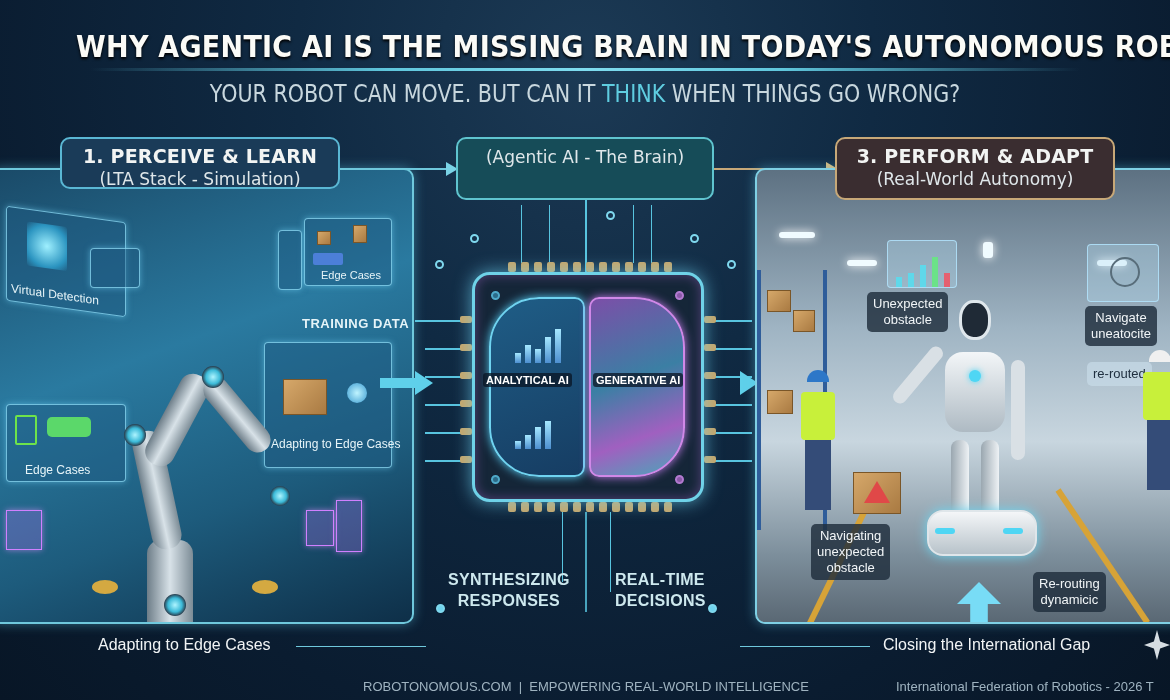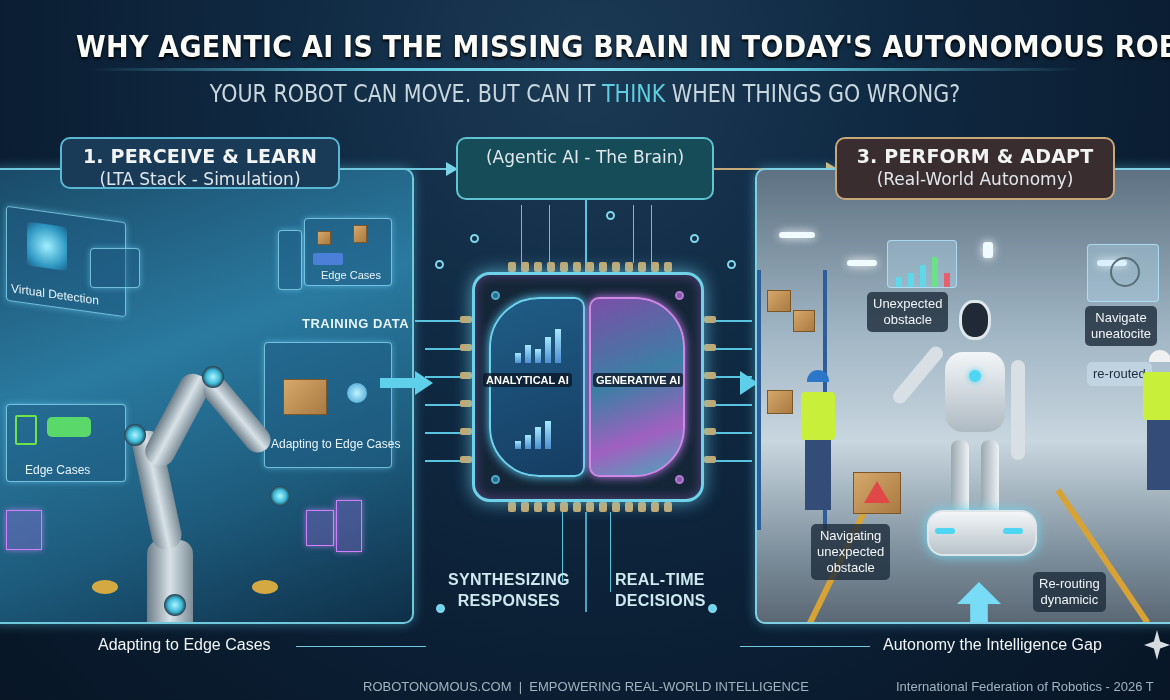--- a/index.html
+++ b/index.html
@@ -306,17 +306,17 @@
     <div style="position:absolute;left:0;top:22px;width:34px;height:48px;background:#c8f03a;border-radius:4px;"></div>
     <div style="position:absolute;left:4px;top:70px;width:26px;height:70px;background:#344c78;"></div>
   </div>
   <div class="person" style="left:386px;top:180px;width:34px;height:140px;">
     <div style="position:absolute;left:6px;top:0;width:22px;height:12px;border-radius:11px 11px 0 0;background:#f0f0f0;"></div>
     <div style="position:absolute;left:0;top:22px;width:34px;height:48px;background:#c8f03a;border-radius:4px;"></div>
     <div style="position:absolute;left:4px;top:70px;width:26px;height:70px;background:#344c78;"></div>
   </div>
 </div>
 <div class="connector" style="left:740px;top:646px;width:130px;height:1px;"></div>
-<div class="foot-cap" style="left:883px;top:636px;">Autonomy the Intelligence Gap</div>
+<div class="foot-cap" style="left:883px;top:636px;">Closing the International Gap</div>
 <div class="star"></div>
 
 <div class="footer" style="left:363px;white-space:pre;">ROBOTONOMOUS.COM  |  EMPOWERING REAL-WORLD INTELLIGENCE</div>
 <div class="footer" style="left:896px;">International Federation of Robotics - 2026 T</div>
 
 </body></html>

